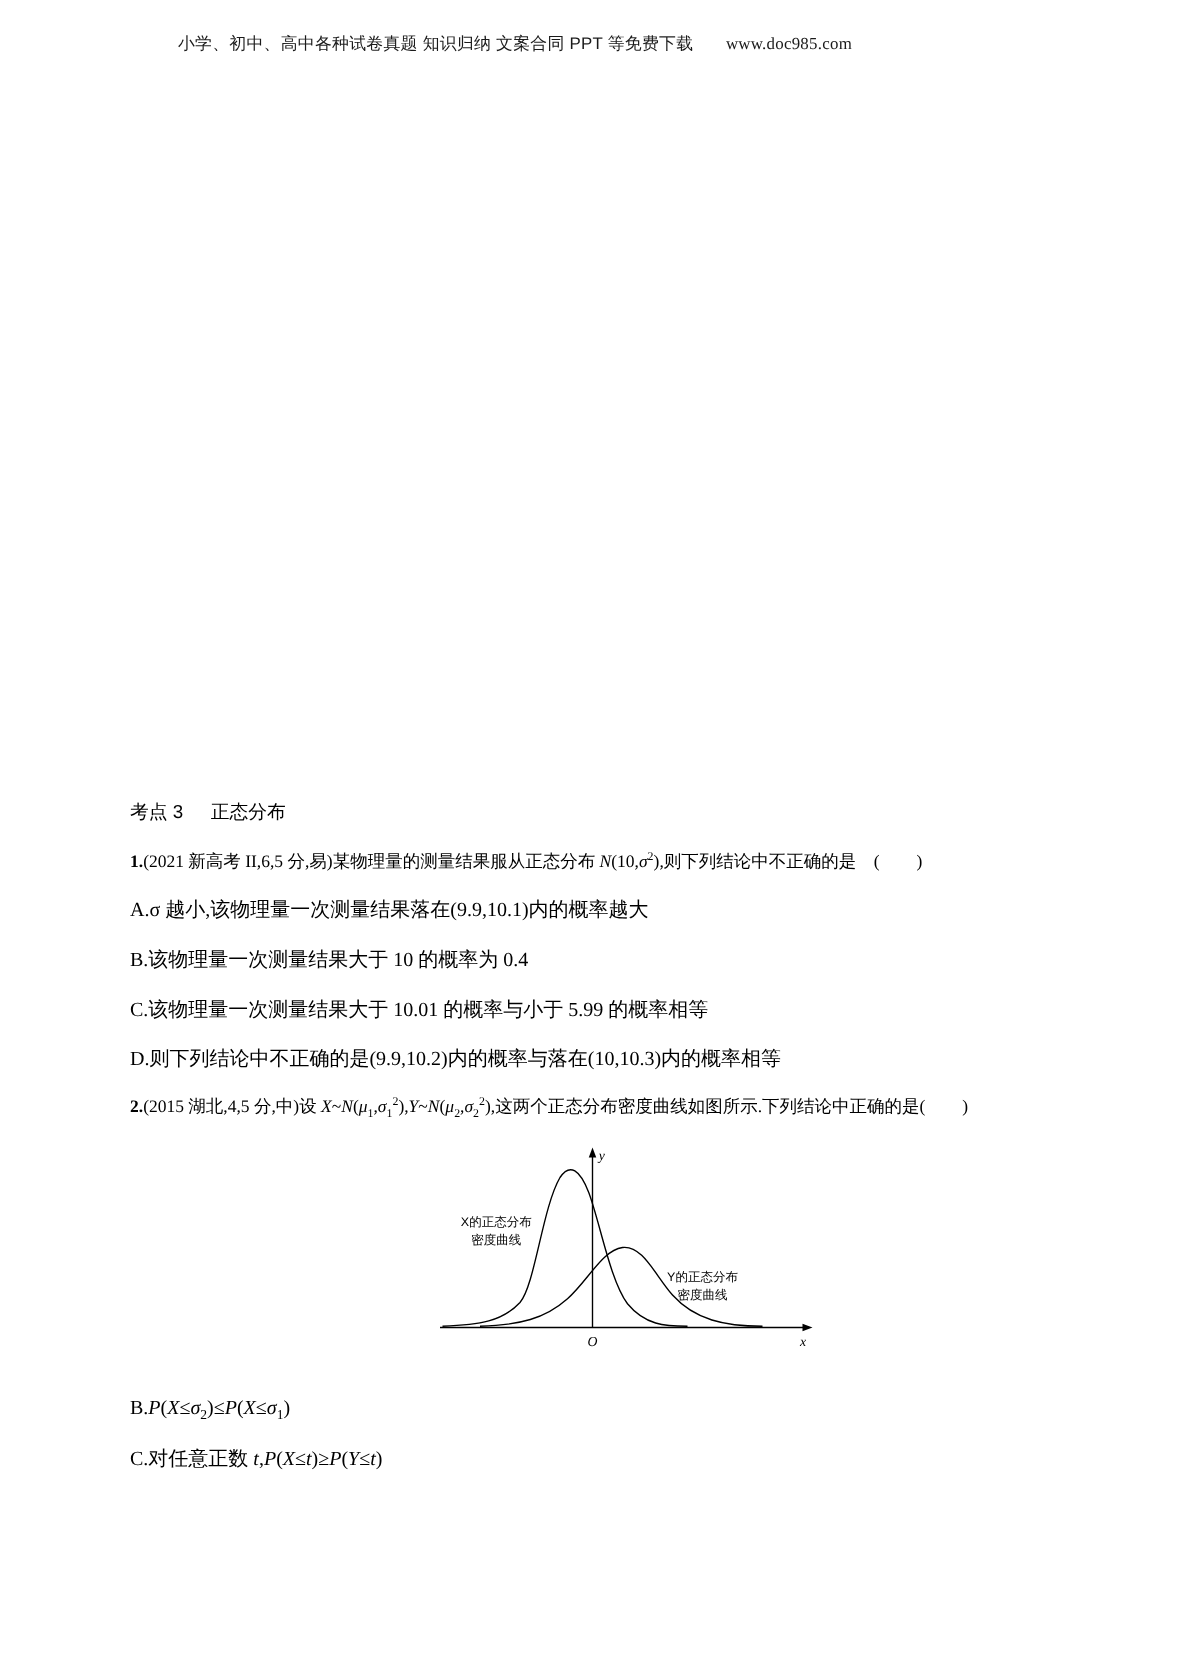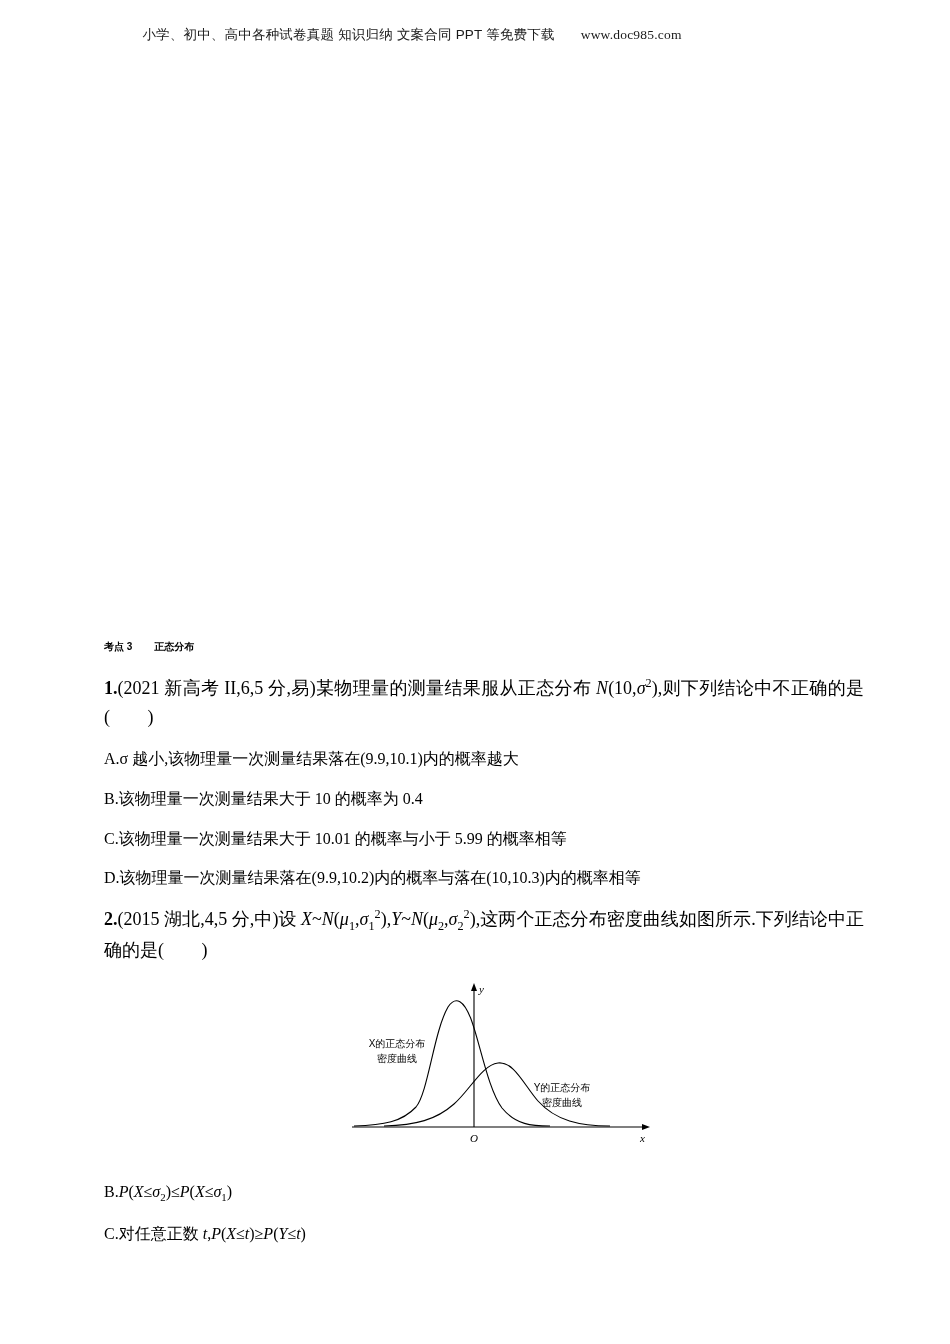--- a/index.html
+++ b/index.html
@@ -36,31 +36,31 @@
     margin-left: 26px;
     font-family: "Liberation Serif", serif;
   }
   .content {
     position: absolute;
     left: 104px;
     top: 640px;
     width: 760px;
   }
   .section-title {
-    font-size: 10px;
-    font-weight: bold;
+    font-size: 15px;
+    font-weight: normal;
     font-family: "Liberation Sans", sans-serif;
     margin-bottom: 20px;
   }
   .section-title .gap {
     display: inline-block;
     width: 22px;
   }
   .q {
-    font-size: 18px;
+    font-size: 14px;
     line-height: 1.62;
     margin-bottom: 14px;
     text-align: justify;
   }
   .q .num {
     font-weight: bold;
   }
   .opt {
     font-size: 16px;
     line-height: 1.6;
@@ -126,21 +126,21 @@
       <span>考点 3</span><span class="gap"></span><span>正态分布</span>
     </div>
 
     <div class="q">
       <span class="num">1.</span><span>(2021 新高考 II,6,5 分,易)</span><span>某物理量的测量结果服从正态分布 </span><span class="it">N</span>(10,<span class="it">σ</span><span class="sup">2</span>)<span>,则下列结论中不正确的是</span>　<span class="blank-paren">(　　)</span>
     </div>
 
     <div class="opt">A.σ 越小,该物理量一次测量结果落在(9.9,10.1)内的概率越大</div>
     <div class="opt">B.该物理量一次测量结果大于 10 的概率为 0.4</div>
     <div class="opt">C.该物理量一次测量结果大于 10.01 的概率与小于 5.99 的概率相等</div>
-    <div class="opt">D.该物理量一次测量结果落在(9.9,10.2)内的概率与落在(10,10.3)内的概率相等</div>
+    <div class="opt">D.则下列结论中不正确的是(9.9,10.2)内的概率与落在(10,10.3)内的概率相等</div>
 
     <div class="q">
       <span class="num">2.</span><span>(2015 湖北,4,5 分,中)</span>设 <span class="it">X</span>~<span class="it">N</span>(<span class="it">μ</span><span class="sub">1</span>,<span class="it">σ</span><span class="sub">1</span><span class="sup">2</span>),<span class="it">Y</span>~<span class="it">N</span>(<span class="it">μ</span><span class="sub">2</span>,<span class="it">σ</span><span class="sub">2</span><span class="sup">2</span>),这两个正态分布密度曲线如图所示.下列结论中正确的是<span class="blank-paren">(　　)</span>
     </div>
 
     <div class="figure">
       <div class="fig-label x-lab">X的正态分布<br>密度曲线</div>
       <div class="fig-label y-lab">Y的正态分布<br>密度曲线</div>
       <svg width="340" height="180" viewBox="0 0 340 180">
 

